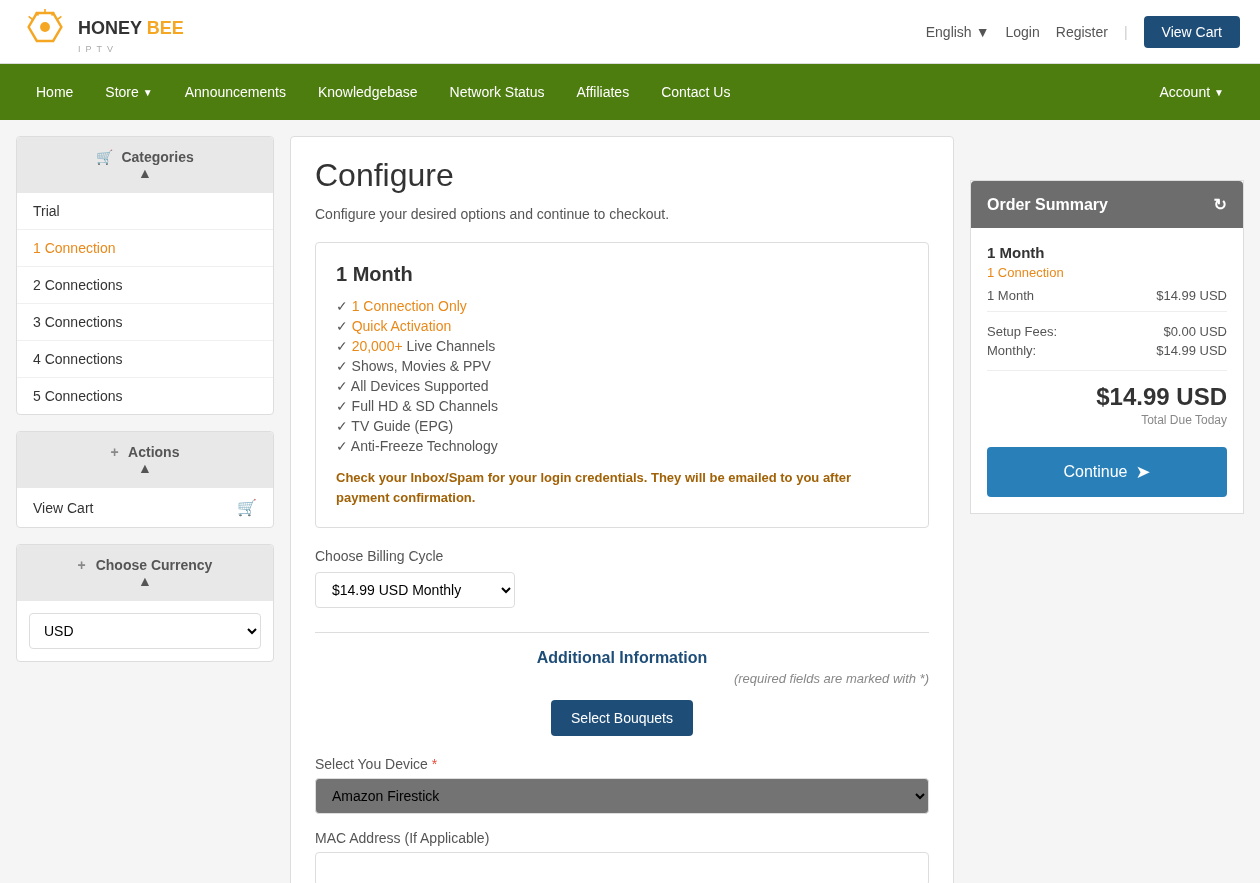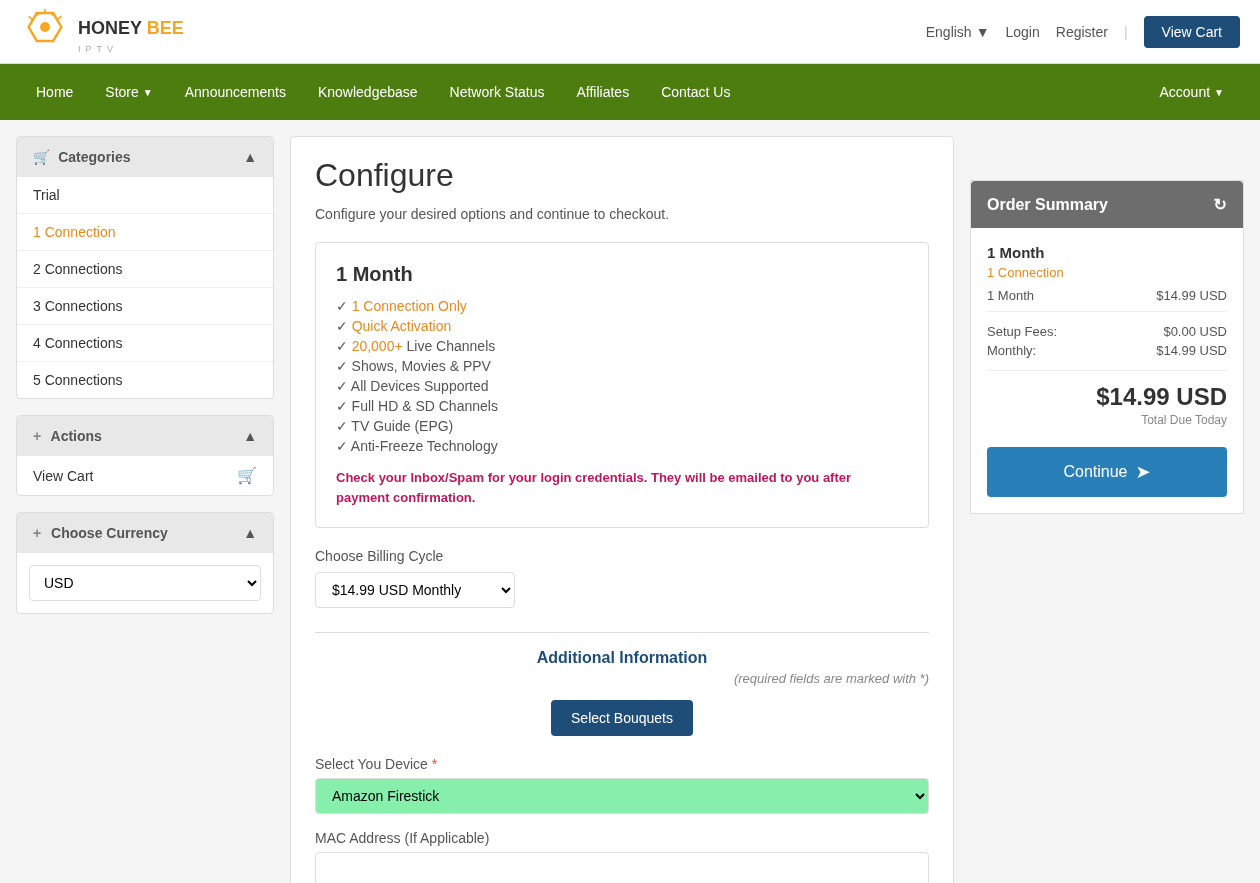--- a/index.html
+++ b/index.html
@@ -104,20 +104,21 @@
       background: #e8e8e8;
       padding: 12px 16px;
       display: flex;
       align-items: center;
       justify-content: space-between;
       font-size: 14px;
       font-weight: bold;
       color: #555;
       cursor: pointer;
       border-radius: 4px 4px 0 0;
+      flex-direction: column;
     }
     .sidebar-header .plus { color: #888; margin-right: 6px; }
     .sidebar-item {
       padding: 10px 16px;
       border-bottom: 1px solid #f0f0f0;
       cursor: pointer;
       color: #333;
       font-size: 14px;
     }
     .sidebar-item:last-child { border-bottom: none; }
@@ -185,21 +186,21 @@
       font-size: 14px;
       margin-bottom: 4px;
     }
     .plan-feature span { color: #e8891a; }
     .plan-note {
       color: #333;
       font-size: 13px;
       margin-top: 14px;
       line-height: 1.5;
     }
-    .plan-note strong { color: #be185d; }
+    .plan-note strong { color: #a16207; }
 
     
     .section-label {
       font-size: 14px;
       color: #555;
       margin-bottom: 8px;
     }
     .billing-select {
       padding: 8px 12px;
       border: 1px solid #ddd;
@@ -259,21 +260,21 @@
       font-size: 12px;
       color: #888;
       margin-top: 4px;
     }
     .form-select {
       width: 100%;
       padding: 8px 12px;
       border: 1px solid #ddd;
       border-radius: 4px;
       font-size: 14px;
-      background: #86efac;
+      background: #737373;
       cursor: pointer;
     }
     .form-input {
       width: 100%;
       padding: 8px 12px;
       border: 1px solid #ddd;
       border-radius: 4px;
       font-size: 14px;
       background: #fff;
     }

